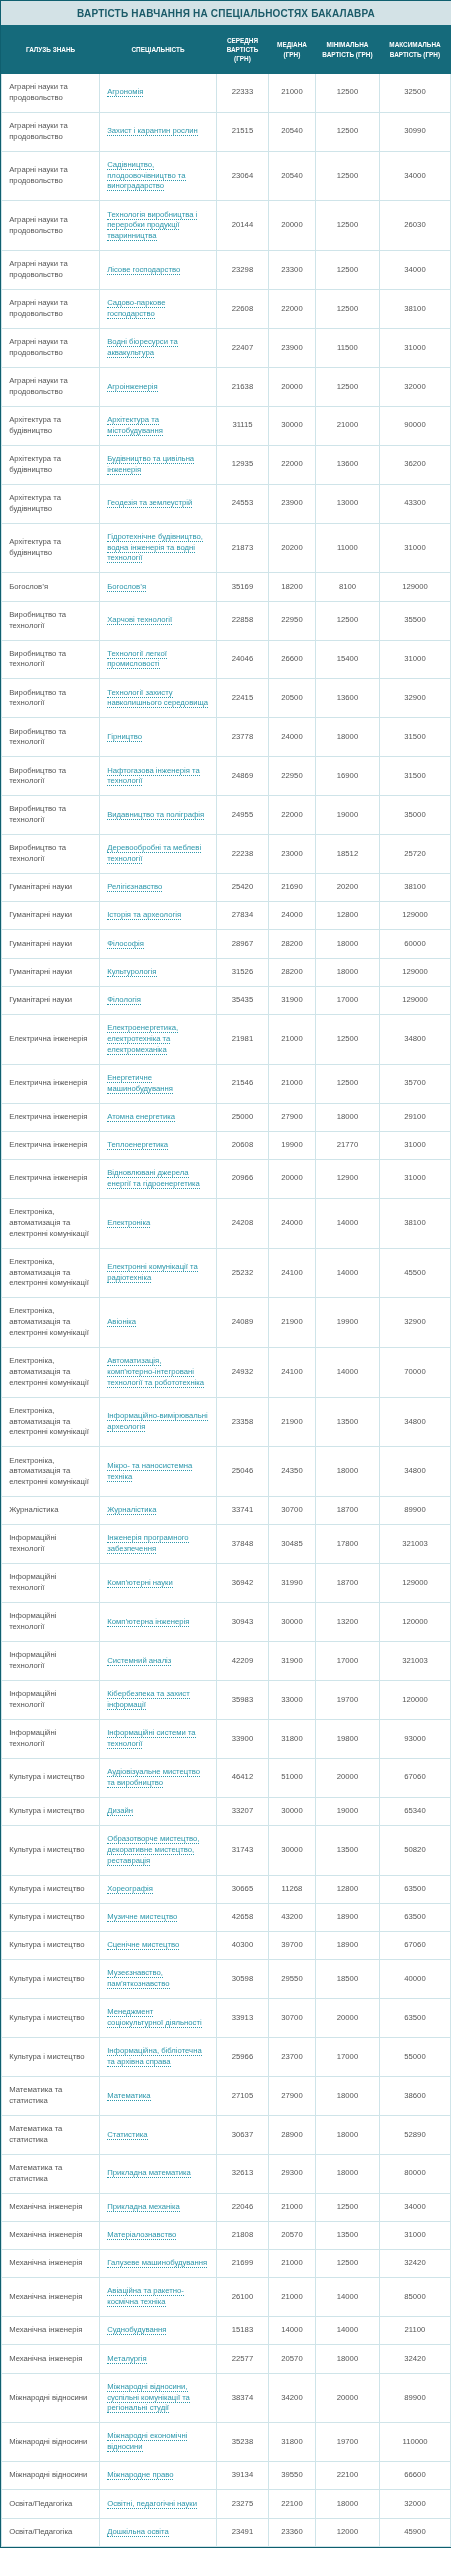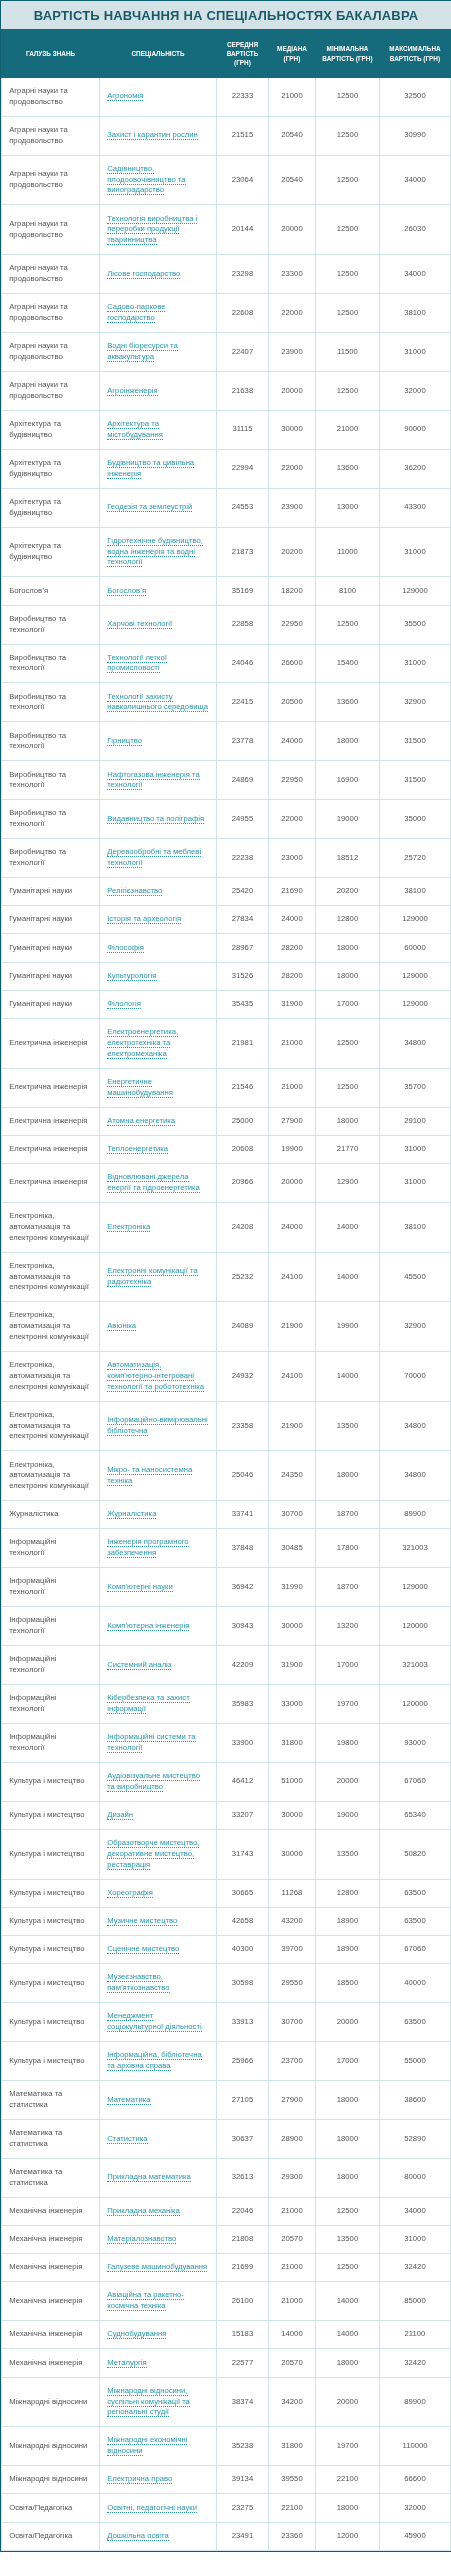--- a/index.html
+++ b/index.html
@@ -7,21 +7,21 @@
     width:452px;
     box-sizing:border-box;
     border:1.5px solid #0f5f6f;
     background:#fff;
   }
   .title-bar{
     background:#d3e2e6;
     color:#1a5a68;
     text-align:center;
     font-weight:bold;
-    font-size:13px;
+    font-size:10px;
     letter-spacing:0.2px;
     padding:6.7px 5.2px;
     text-transform:uppercase;
   }
   table{
     width:100%;
     border-collapse:collapse;
     table-layout:fixed;
   }
   col.c1{width:98px;} col.c2{width:117px;} col.c3{width:52px;}
@@ -160,21 +160,21 @@
     <td class="c-spec"><a class="spec-link">Архітектура та містобудування</a></td>
     <td class="c-num">31115</td>
     <td class="c-num">30000</td>
     <td class="c-num">21000</td>
     <td class="c-num">90000</td>
   </tr>
 
   <tr>
     <td class="c-field">Архітектура та будівництво</td>
     <td class="c-spec"><a class="spec-link">Будівництво та цивільна інженерія</a></td>
-    <td class="c-num">22994</td>
+    <td class="c-num">12935</td>
     <td class="c-num">22000</td>
     <td class="c-num">13600</td>
     <td class="c-num">36200</td>
   </tr>
 
   <tr>
     <td class="c-field">Архітектура та будівництво</td>
     <td class="c-spec"><a class="spec-link">Геодезія та землеустрій</a></td>
     <td class="c-num">24553</td>
     <td class="c-num">23900</td>
@@ -386,21 +386,21 @@
     <td class="c-field">Електроніка, автоматизація та електронні комунікації</td>
     <td class="c-spec"><a class="spec-link">Автоматизація, комп’ютерно-інтегровані технології та робототехніка</a></td>
     <td class="c-num">24932</td>
     <td class="c-num">24100</td>
     <td class="c-num">14000</td>
     <td class="c-num">70000</td>
   </tr>
 
   <tr>
     <td class="c-field">Електроніка, автоматизація та електронні комунікації</td>
-    <td class="c-spec"><a class="spec-link">Інформаційно-вимірювальні бібліотечна</a></td>
+    <td class="c-spec"><a class="spec-link">Інформаційно-вимірювальні археологія</a></td>
     <td class="c-num">23358</td>
     <td class="c-num">21900</td>
     <td class="c-num">13500</td>
     <td class="c-num">34800</td>
   </tr>
 
   <tr>
     <td class="c-field">Електроніка, автоматизація та електронні комунікації</td>
     <td class="c-spec"><a class="spec-link">Мікро- та наносистемна техніка</a></td>
     <td class="c-num">25046</td>
@@ -647,21 +647,21 @@
     <td class="c-field">Міжнародні відносини</td>
     <td class="c-spec"><a class="spec-link">Міжнародні економічні відносини</a></td>
     <td class="c-num">35238</td>
     <td class="c-num">31800</td>
     <td class="c-num">19700</td>
     <td class="c-num">110000</td>
   </tr>
 
   <tr>
     <td class="c-field">Міжнародні відносини</td>
-    <td class="c-spec"><a class="spec-link">Електрична право</a></td>
+    <td class="c-spec"><a class="spec-link">Міжнародне право</a></td>
     <td class="c-num">39134</td>
     <td class="c-num">39550</td>
     <td class="c-num">22100</td>
     <td class="c-num">66600</td>
   </tr>
 
   <tr>
     <td class="c-field">Освіта/Педагогіка</td>
     <td class="c-spec"><a class="spec-link">Освітні, педагогічні науки</a></td>
     <td class="c-num">23275</td>

